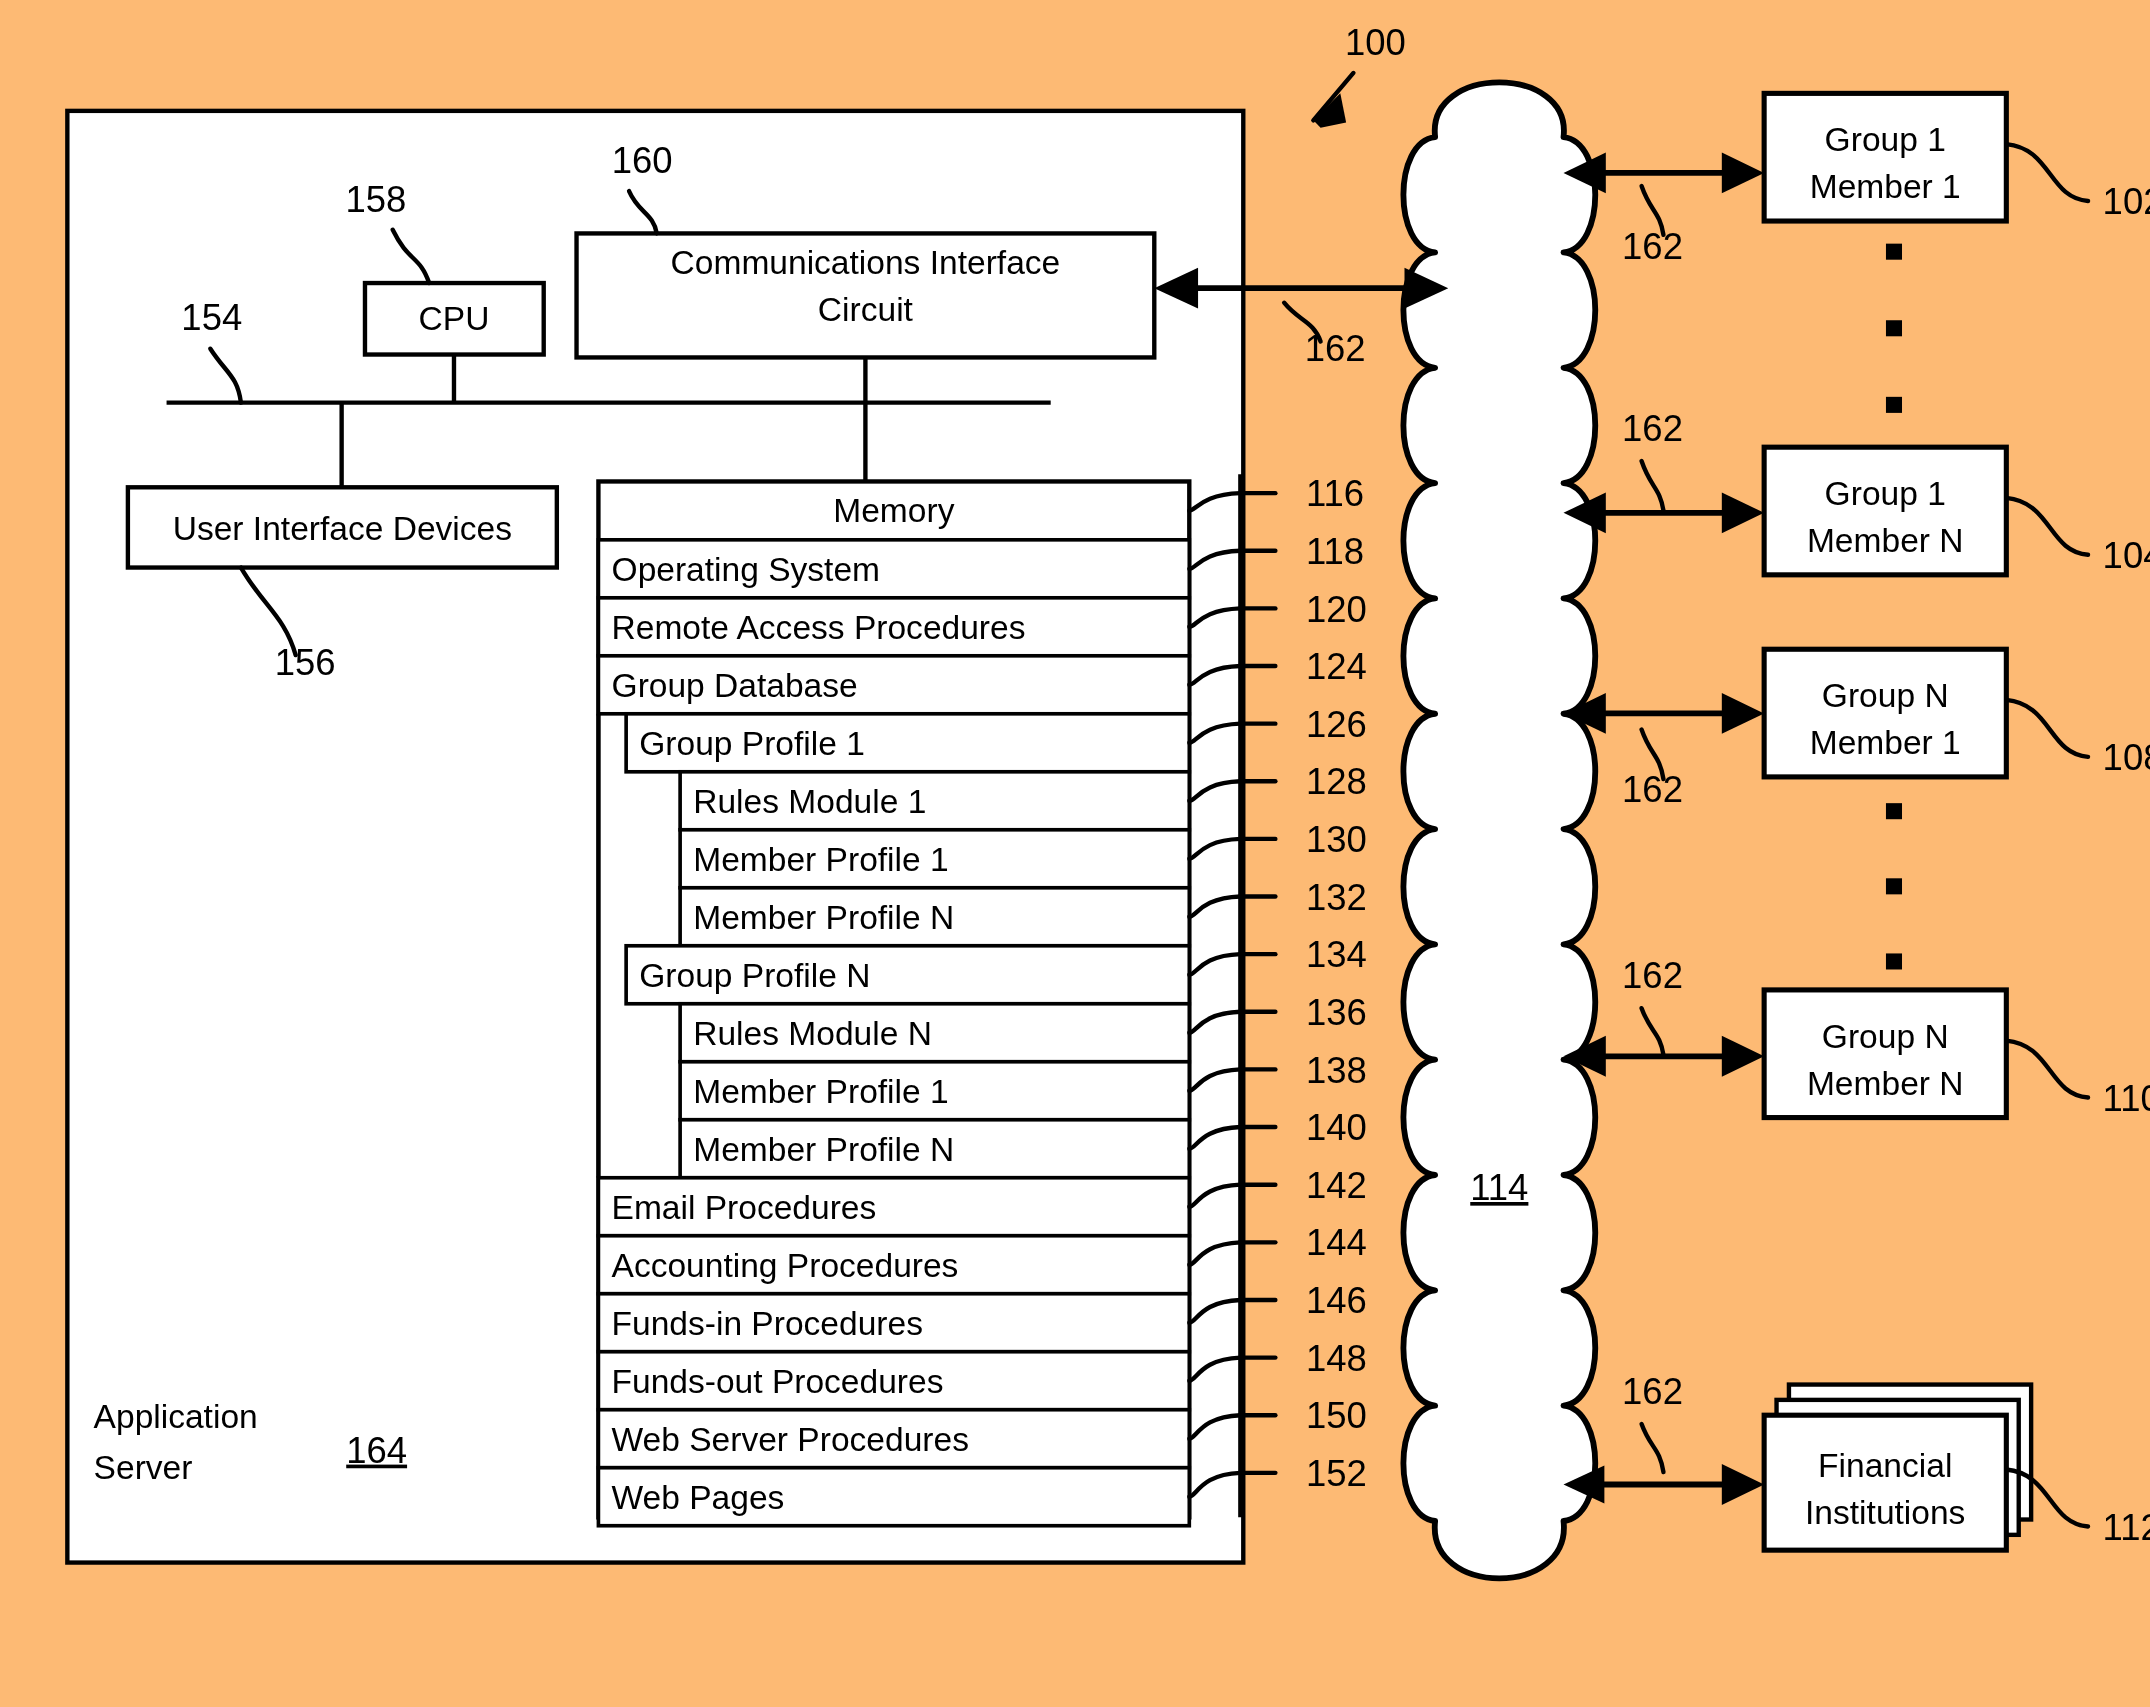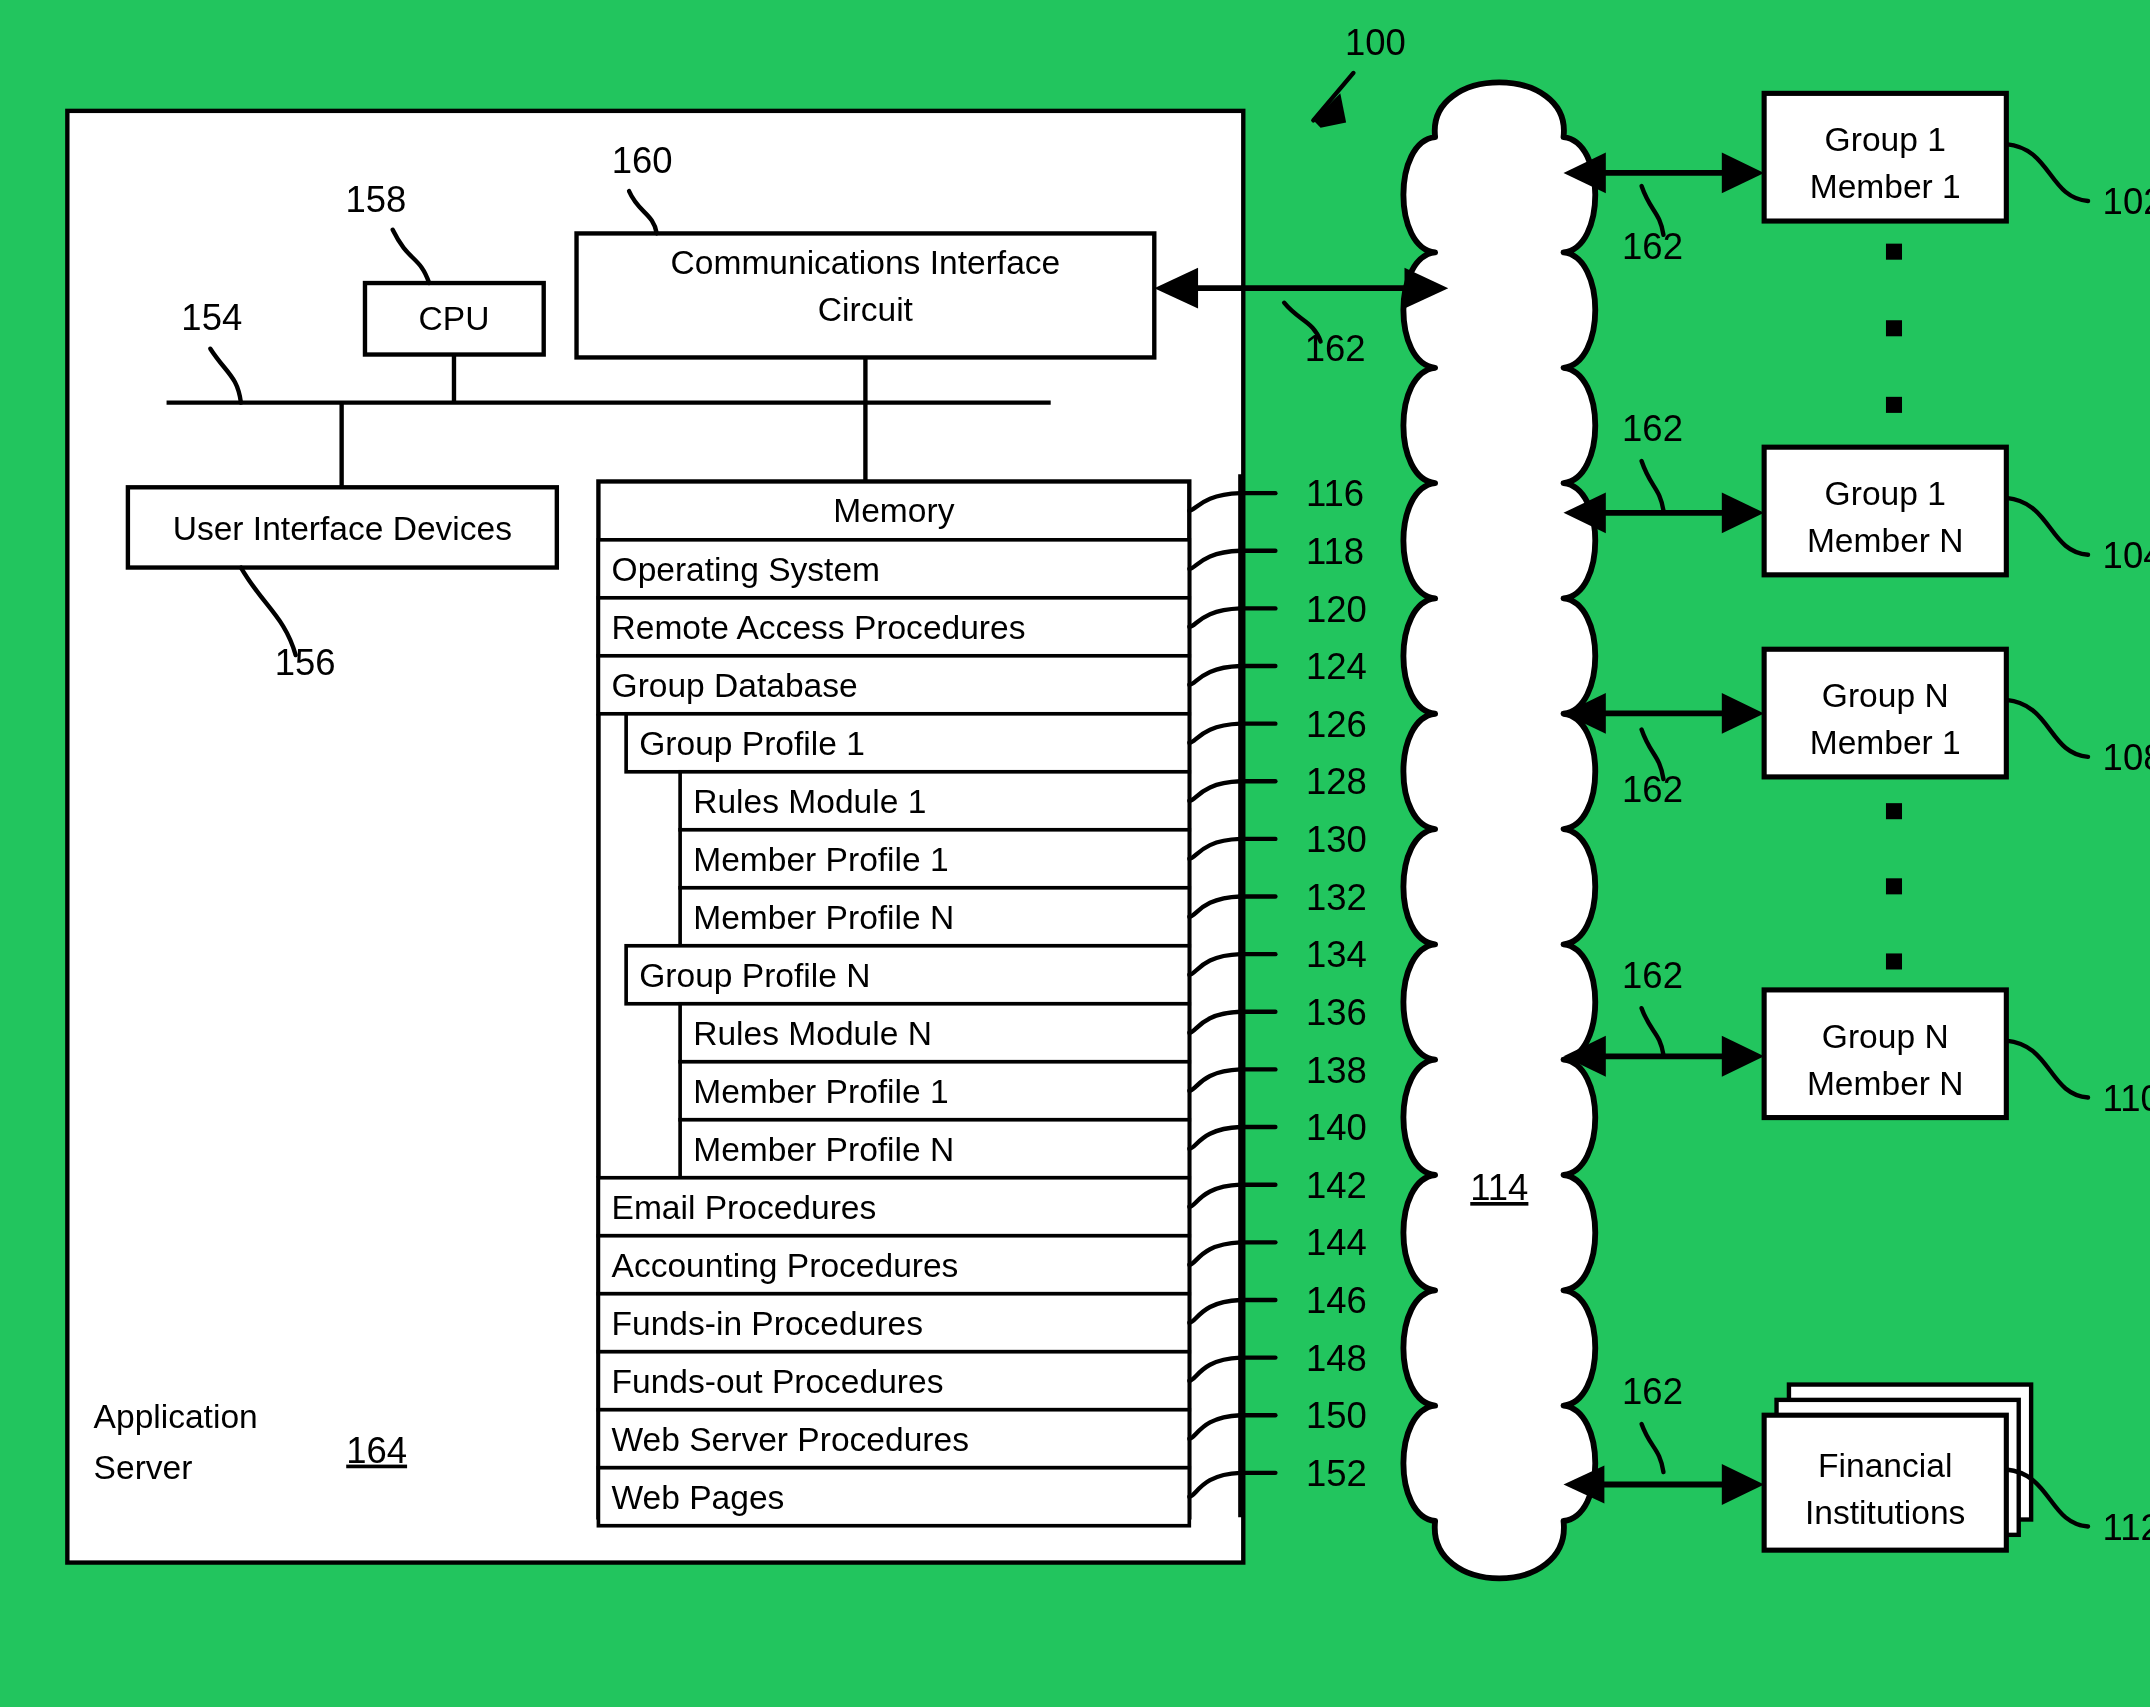--- a/index.html
+++ b/index.html
@@ -5,21 +5,21 @@
 <style>
   html, body {
     margin: 0;
     padding: 0;
     background: #ffffff;
   }
   #stage {
     position: relative;
     width: 2151px;
     height: 1707px;
-    background: #22c55e;
+    background: #fdba74;
     font-family: "Liberation Sans", sans-serif;
     overflow: hidden;
     text-decoration: underline;
   }
   svg#fig {
     position: absolute;
     left: 0;
     top: 0;
     width: 2151px;
     height: 1707px;

